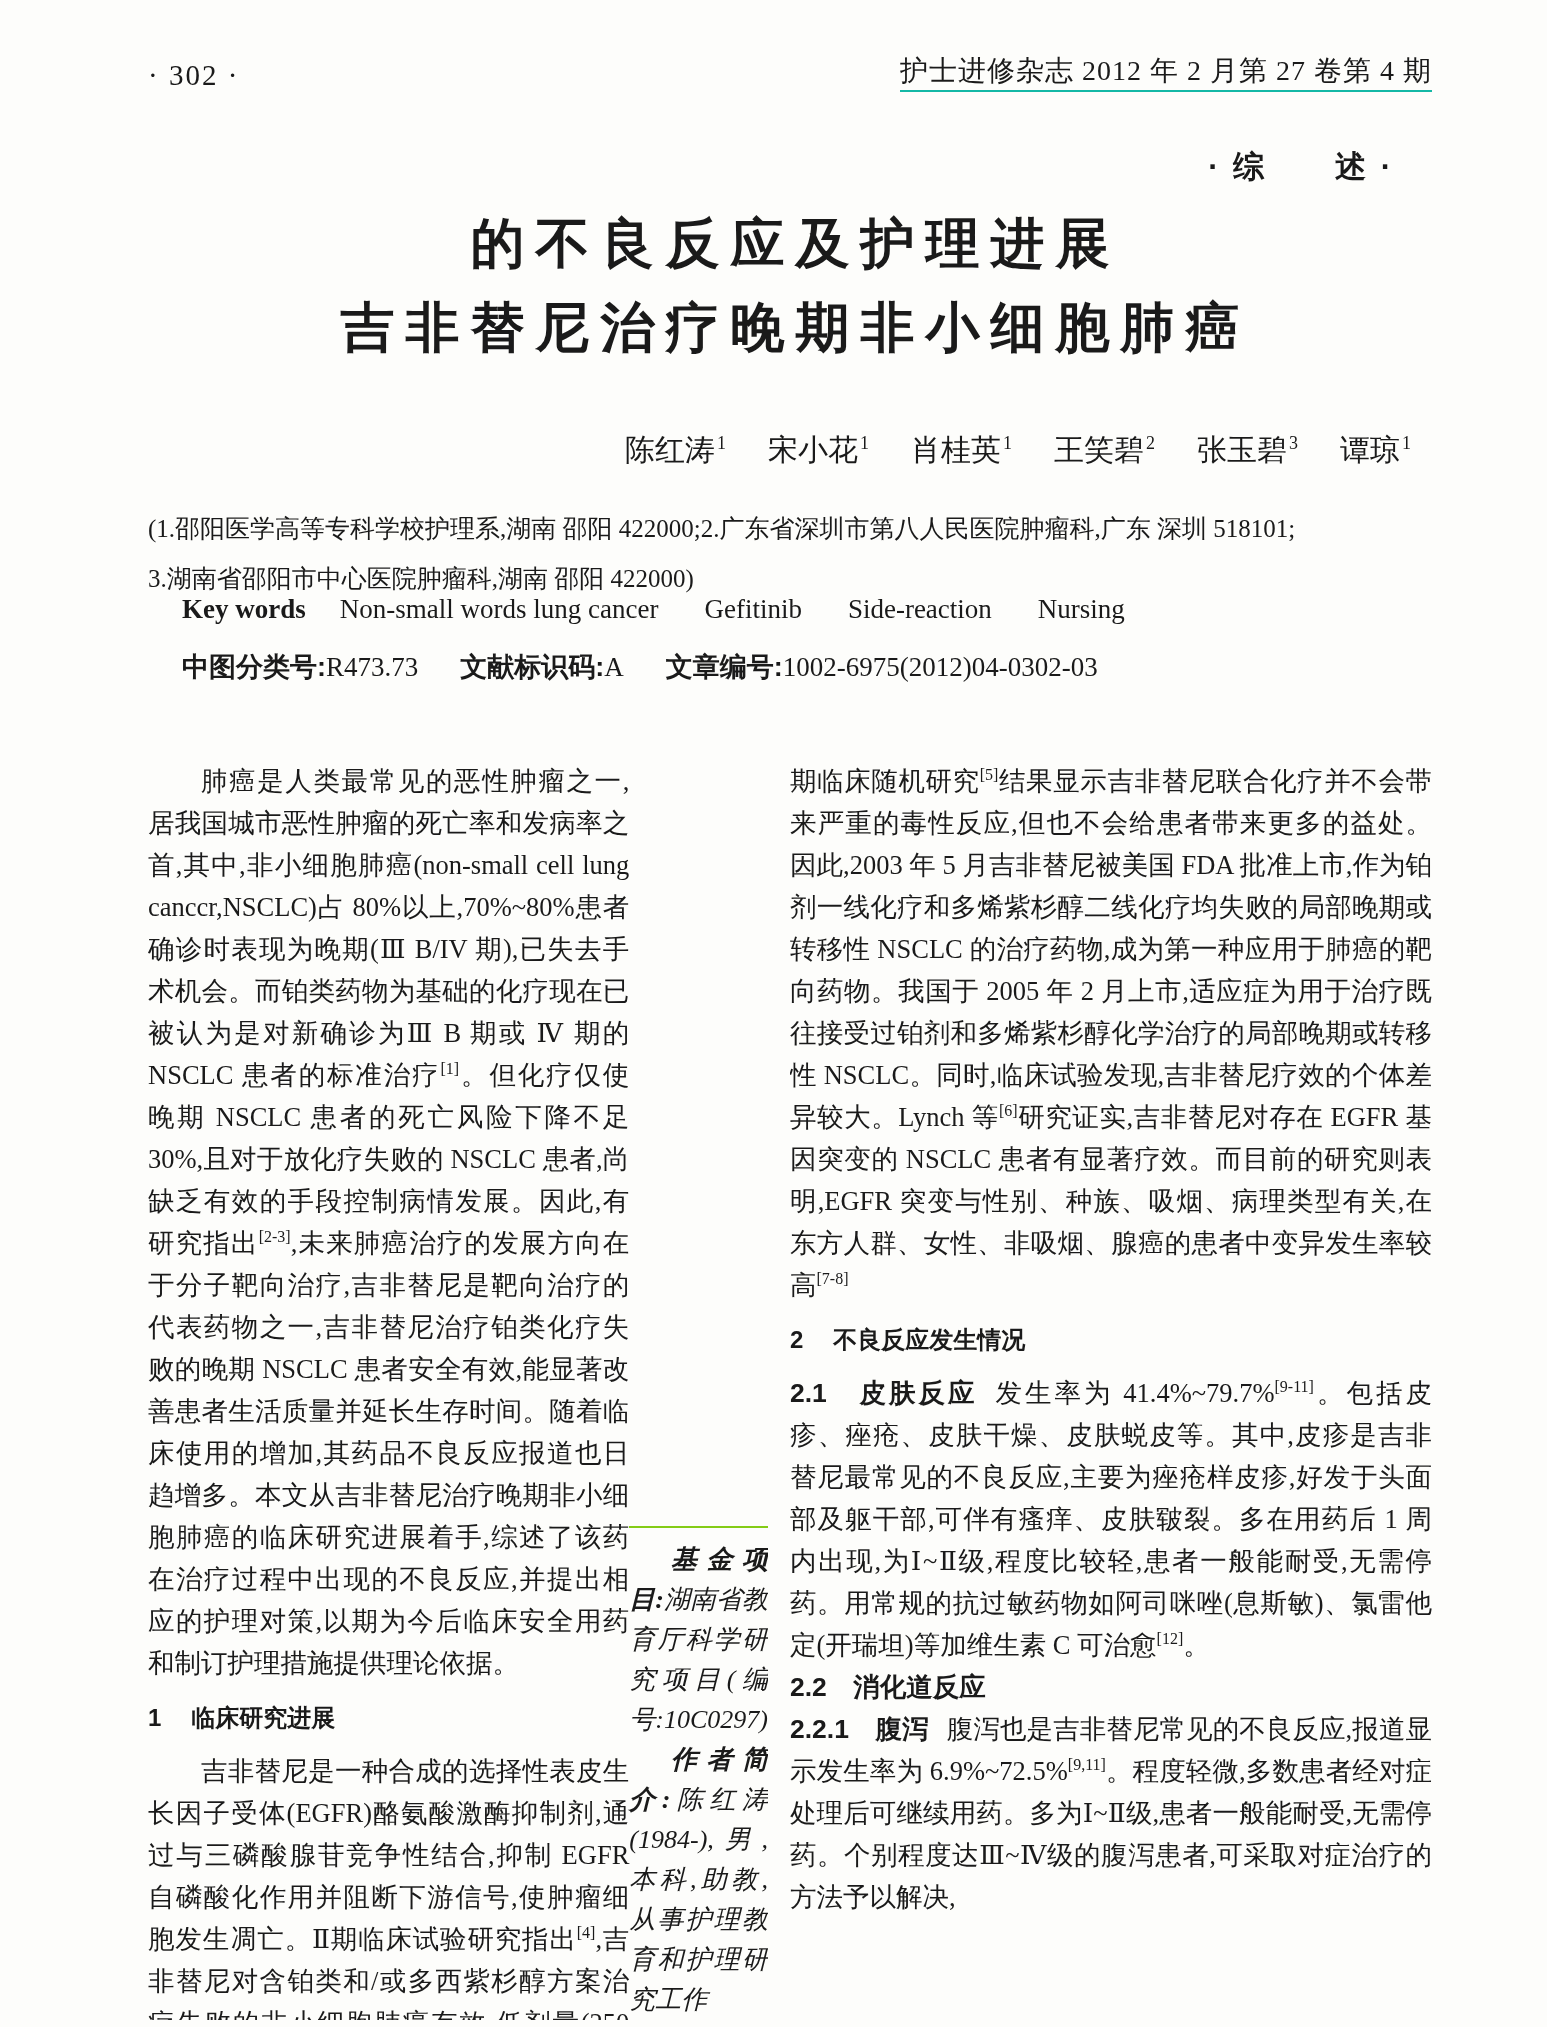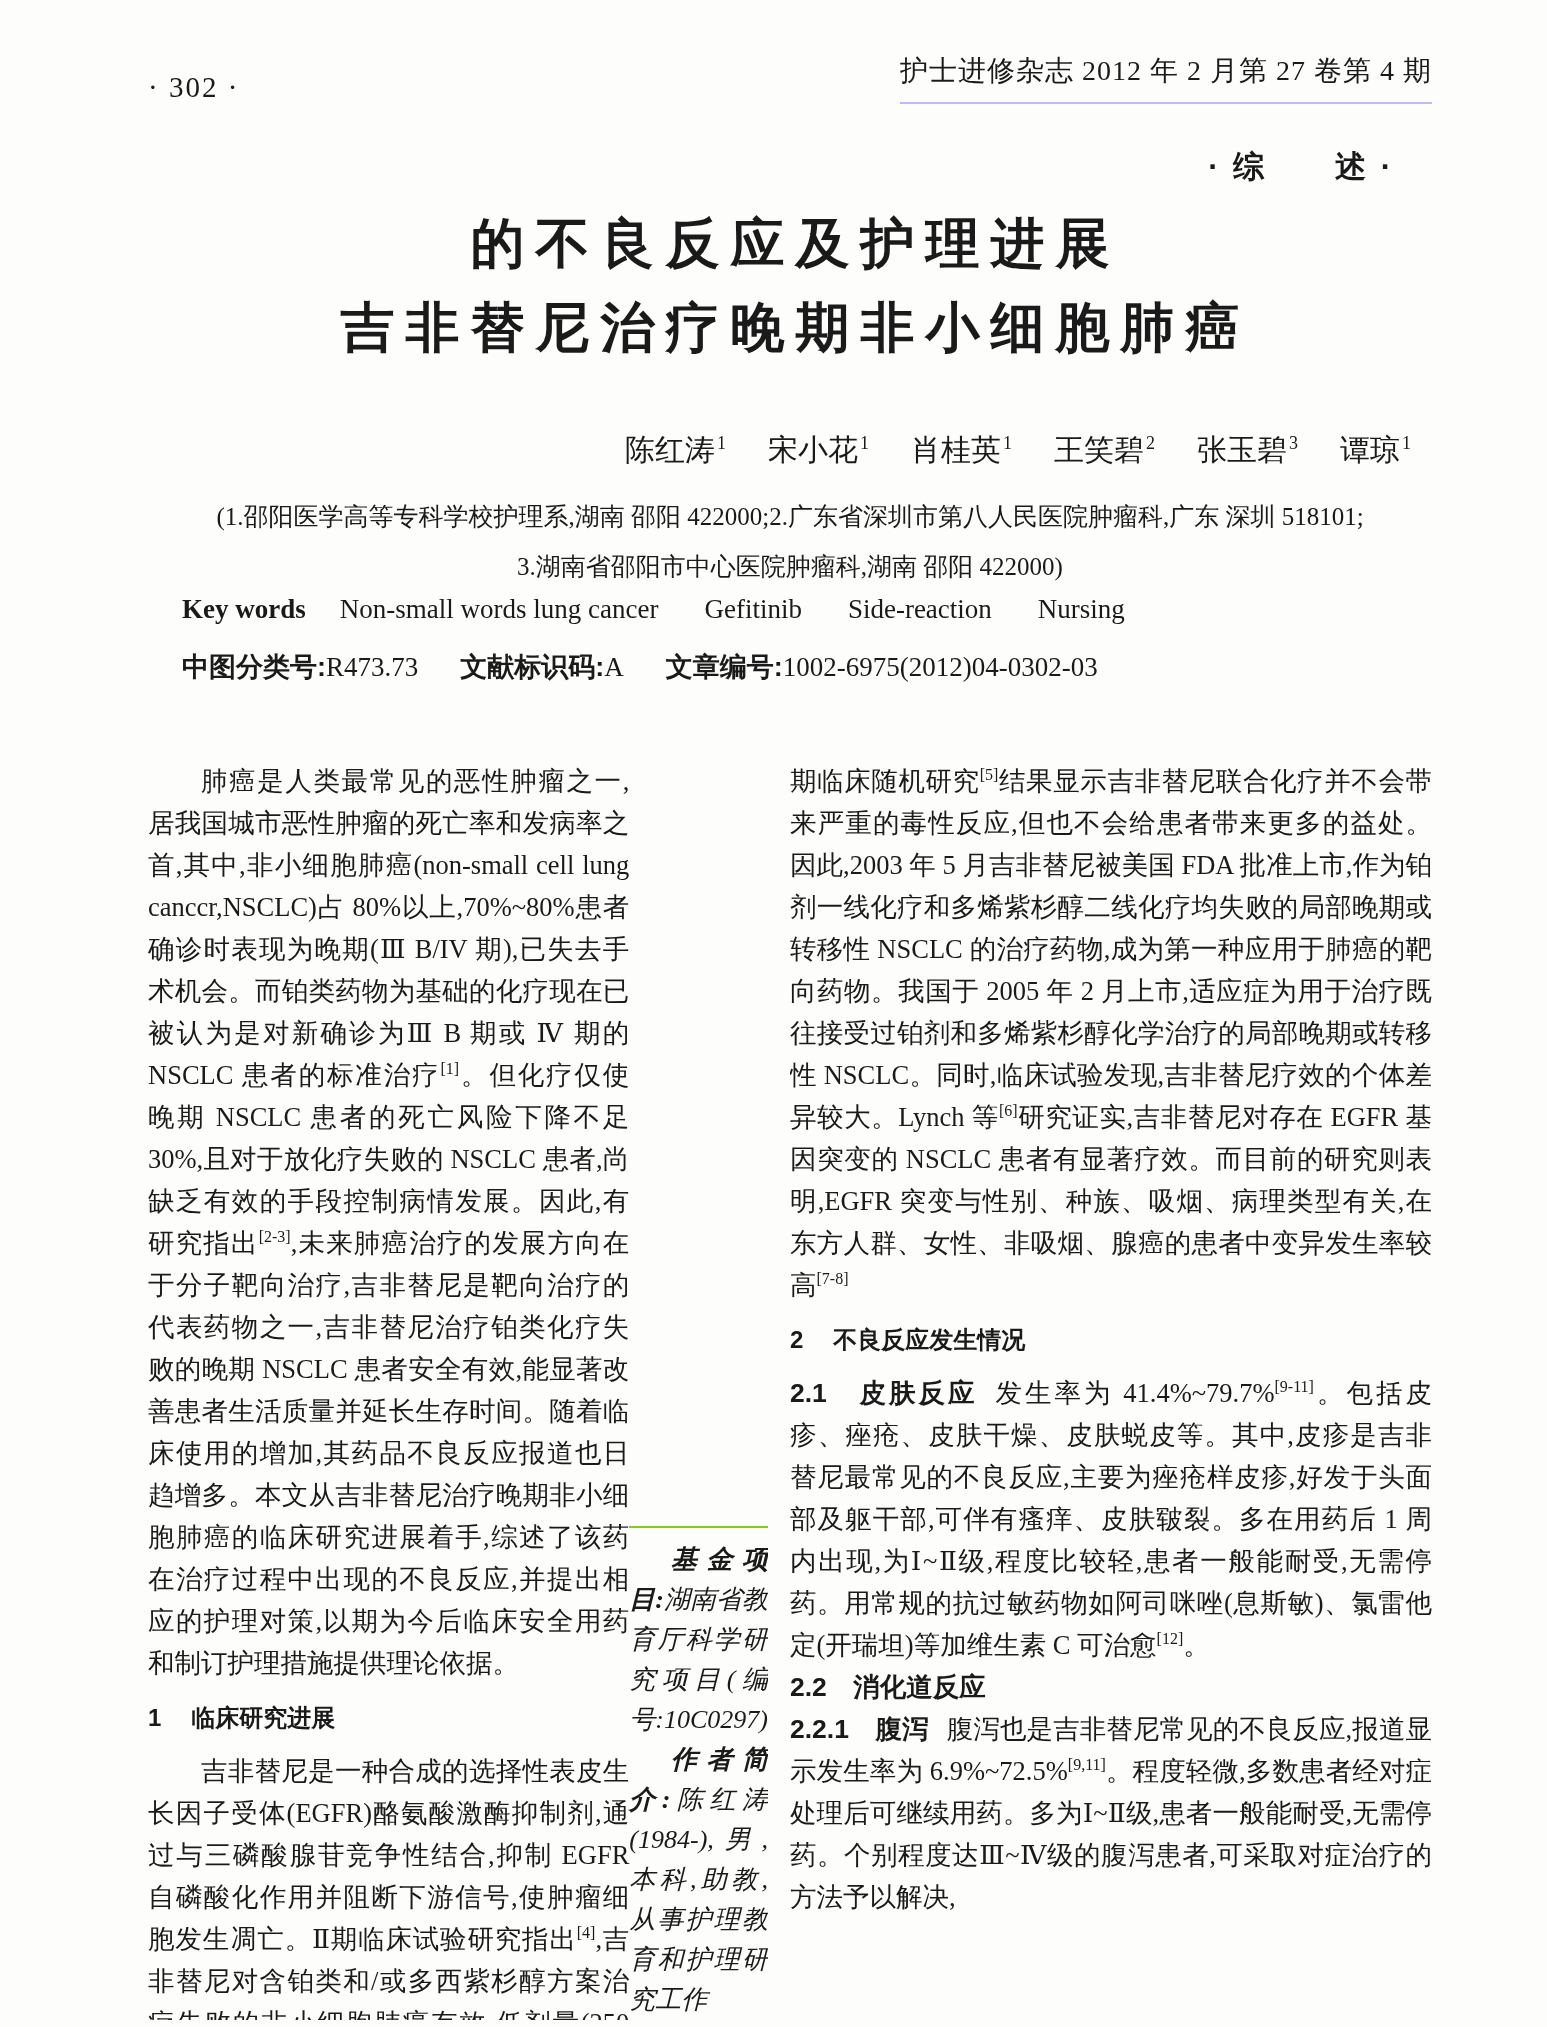--- a/index.html
+++ b/index.html
@@ -10,33 +10,33 @@
     background:#fdfdfb;
     color:#1a1a1a;
     font-family:"Liberation Serif","DejaVu Serif",serif;
     overflow:hidden;
   }
   .content{position:absolute;left:148px;width:1284px;top:0;}
 
   
   .hdr{position:absolute;top:52px;left:0;width:100%;display:flex;justify-content:space-between;align-items:flex-end;}
   .pageno{font-size:29px;letter-spacing:2px;}
-  .journal{font-size:28px;border-bottom:2px solid #c4b5fd;padding-bottom:12px;letter-spacing:1px;}
+  .journal{font-size:28px;border-bottom:2px solid #14b8a6;padding-bottom:0;letter-spacing:1px;}
   .col-label{position:absolute;top:146px;right:38px;font-family:"Liberation Sans","DejaVu Sans",sans-serif;font-weight:bold;font-size:31px;letter-spacing:3px;}
 
   
   .title{position:absolute;top:202px;left:0;width:100%;text-align:center;font-weight:bold;font-size:54px;line-height:84px;letter-spacing:11px;padding-left:11px;box-sizing:border-box;}
 
   
   .authors{position:absolute;top:430px;left:0;width:100%;text-align:right;font-size:30px;}
   .author{margin:0 21px;}
   .author sup{font-size:18px;vertical-align:super;line-height:0;margin-left:2px;}
 
   
-  .affil{position:absolute;top:492px;left:0;width:100%;text-align:center;font-size:25px;line-height:50px;}
+  .affil{position:absolute;top:504px;left:0;width:100%;font-size:25px;line-height:50px;}
 
   
   .meta{position:absolute;top:594px;left:34px;font-size:27px;}
   .meta-line{margin-bottom:9px;white-space:nowrap;}
   .meta-line.en{margin-bottom:24px;}
   .lbl-cn{font-family:"Liberation Sans","DejaVu Sans",sans-serif;font-weight:bold;margin-right:38px;}
   .lbl-en{font-weight:bold;margin-right:34px;}
   .kw{margin-right:46px;}
   .kw:last-child{margin-right:0;}
   .idg{margin-right:42px;}

